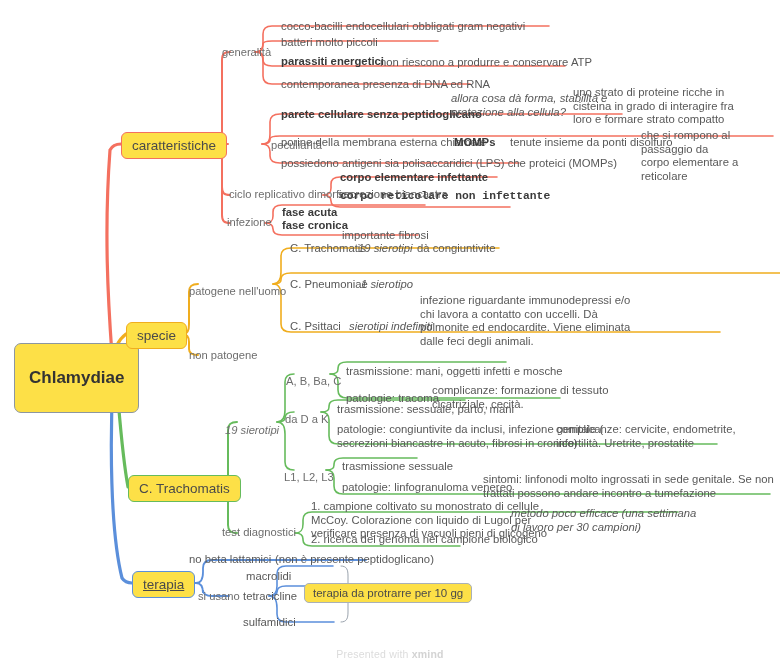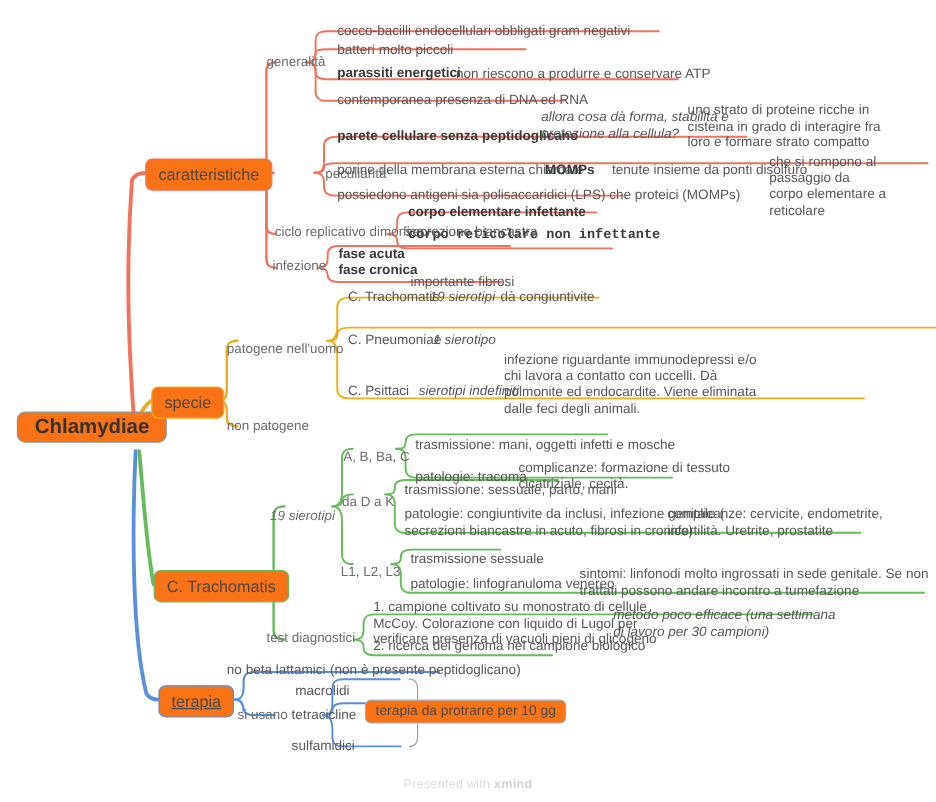--- a/index.html
+++ b/index.html
@@ -8,26 +8,26 @@
     font-family:"Liberation Sans","DejaVu Sans",sans-serif;
     color:#4a4a4a;
   }
   #canvas{position:absolute;left:0;top:0;width:780px;height:668px;}
   svg.links{position:absolute;left:0;top:0;width:780px;height:668px;pointer-events:none;}
 
   .node{position:absolute;box-sizing:border-box;}
 
   
   .boxed{
-    border:1px solid #9aa3ad;border-radius:6px;background:#f97316;
+    border:1px solid #9aa3ad;border-radius:6px;background:#fde047;
     padding:5px 10px;font-size:15px;color:#3b3b3b;white-space:nowrap;
   }
   .root{
     border:1px solid #8c96a0;border-radius:7px;font-size:17px;font-weight:700;
-    color:#333;padding:2px 14px;
+    color:#333;padding:24px 14px;
   }
   .boxed.red{border-color:#f4705f;color:#4a4a4a;font-size:13.5px;border-width:1.6px;}
   .boxed.yellow{border-color:#f0ad1e;color:#4a4a4a;font-size:13.5px;border-width:1.6px;}
   .boxed.green{border-color:#66bb5c;color:#4a4a4a;font-size:13.5px;border-width:1.6px;}
   .boxed.blue{border-color:#5b8fdb;color:#4a4a4a;font-size:13.5px;border-width:1.6px;}
   .boxed.grey{border-color:#a9b0b8;color:#4a4a4a;font-size:11.5px;border-radius:5px;padding:3px 8px;}
 
   
   .txt{position:absolute;font-size:11.3px;line-height:13.6px;color:#585858;white-space:pre-line;}
   .txt.b{font-weight:700;color:#3a3a3a;}

